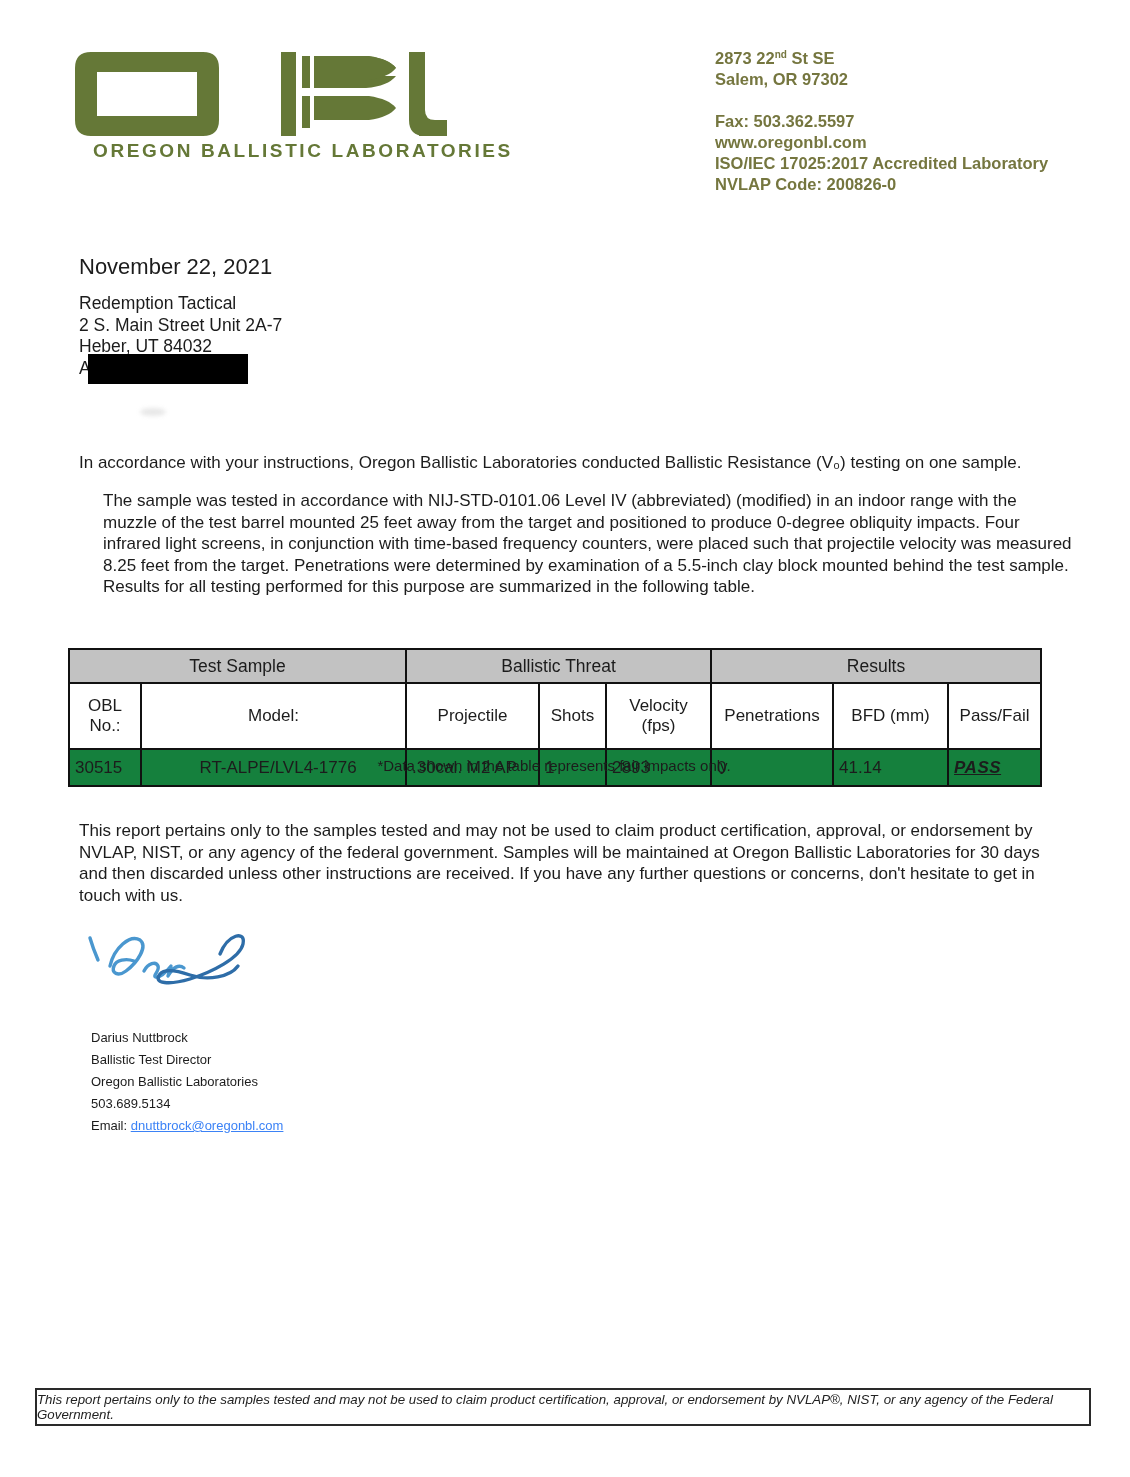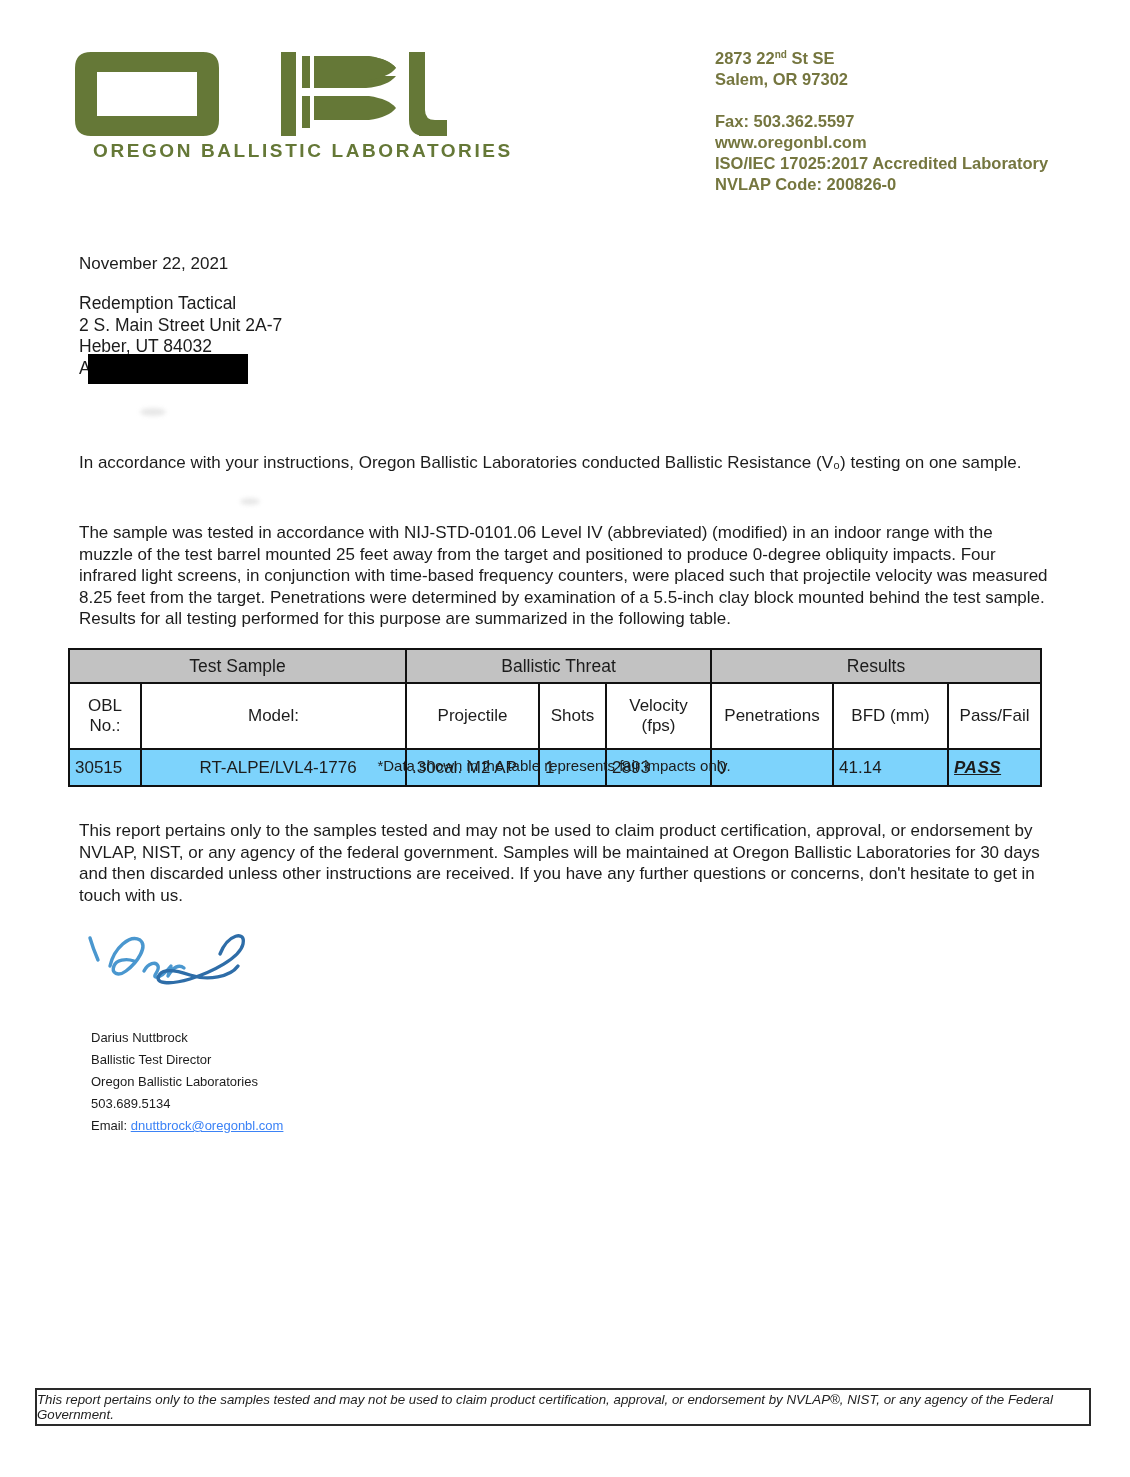--- a/index.html
+++ b/index.html
@@ -14,42 +14,42 @@
     margin-top:4px;font-size:19px;font-weight:bold;letter-spacing:2.6px;color:#657837;
     white-space:nowrap;padding-left:18px;
   }
   .letterhead-right{
     position:absolute;left:715px;top:48px;width:380px;
     font-size:16.5px;font-weight:bold;color:#75763f;line-height:21px;
   }
   .letterhead-right .gap{height:21px;}
   .letterhead-right sup{font-size:10px;vertical-align:super;line-height:0;margin-top:28px;}
   
-  .date{position:absolute;left:79px;top:254px;font-size:17px;}
+  .date{position:absolute;left:79px;top:254px;font-size:22px;}
   .recipient{position:absolute;left:79px;top:293px;font-size:17.5px;line-height:21.5px;}
   .redaction-line{position:relative;height:30px;}
   .redaction-bar{
     position:absolute;left:9px;top:-4px;width:160px;height:30px;background:#000;
   }
   .para{
     position:absolute;left:79px;width:972px;font-size:17px;line-height:21.6px;
   }
   .p1{top:452px;}
-  .p2{top:522px;}
+  .p2{top:490px;margin-left:24px;}
   .p3{top:820px;}
   
   .results{position:absolute;left:68px;top:648px;}
   table.rt{border-collapse:collapse;table-layout:fixed;width:972px;font-size:17px;}
   table.rt th, table.rt td{
     border:2px solid #111;vertical-align:middle;padding:2px 5px;
     overflow:hidden;
   }
   .rt .grp{background:#c2c2c2;height:28px;font-weight:normal;font-size:17.5px;}
   .rt .hdr th{background:#ffffff;height:60px;font-weight:normal;}
-  .rt .data td{background:#7dd3fc;height:31px;}
+  .rt .data td{background:#15803d;height:31px;}
   .rt td.model-cell{text-align:center;padding-left:14px;}
   .rt .pass{font-weight:bold;font-style:italic;text-decoration:underline;letter-spacing:0.5px;}
   .footnote{
     position:absolute;left:68px;top:757px;width:972px;text-align:center;font-size:15px;
   }
   
   .signature{position:absolute;left:80px;top:922px;}
   .signoff{position:absolute;left:79px;top:1027px;font-size:13px;line-height:22px;margin-left:12px;}
   .email-link{color:#3b82f6;text-decoration:underline;}
   

